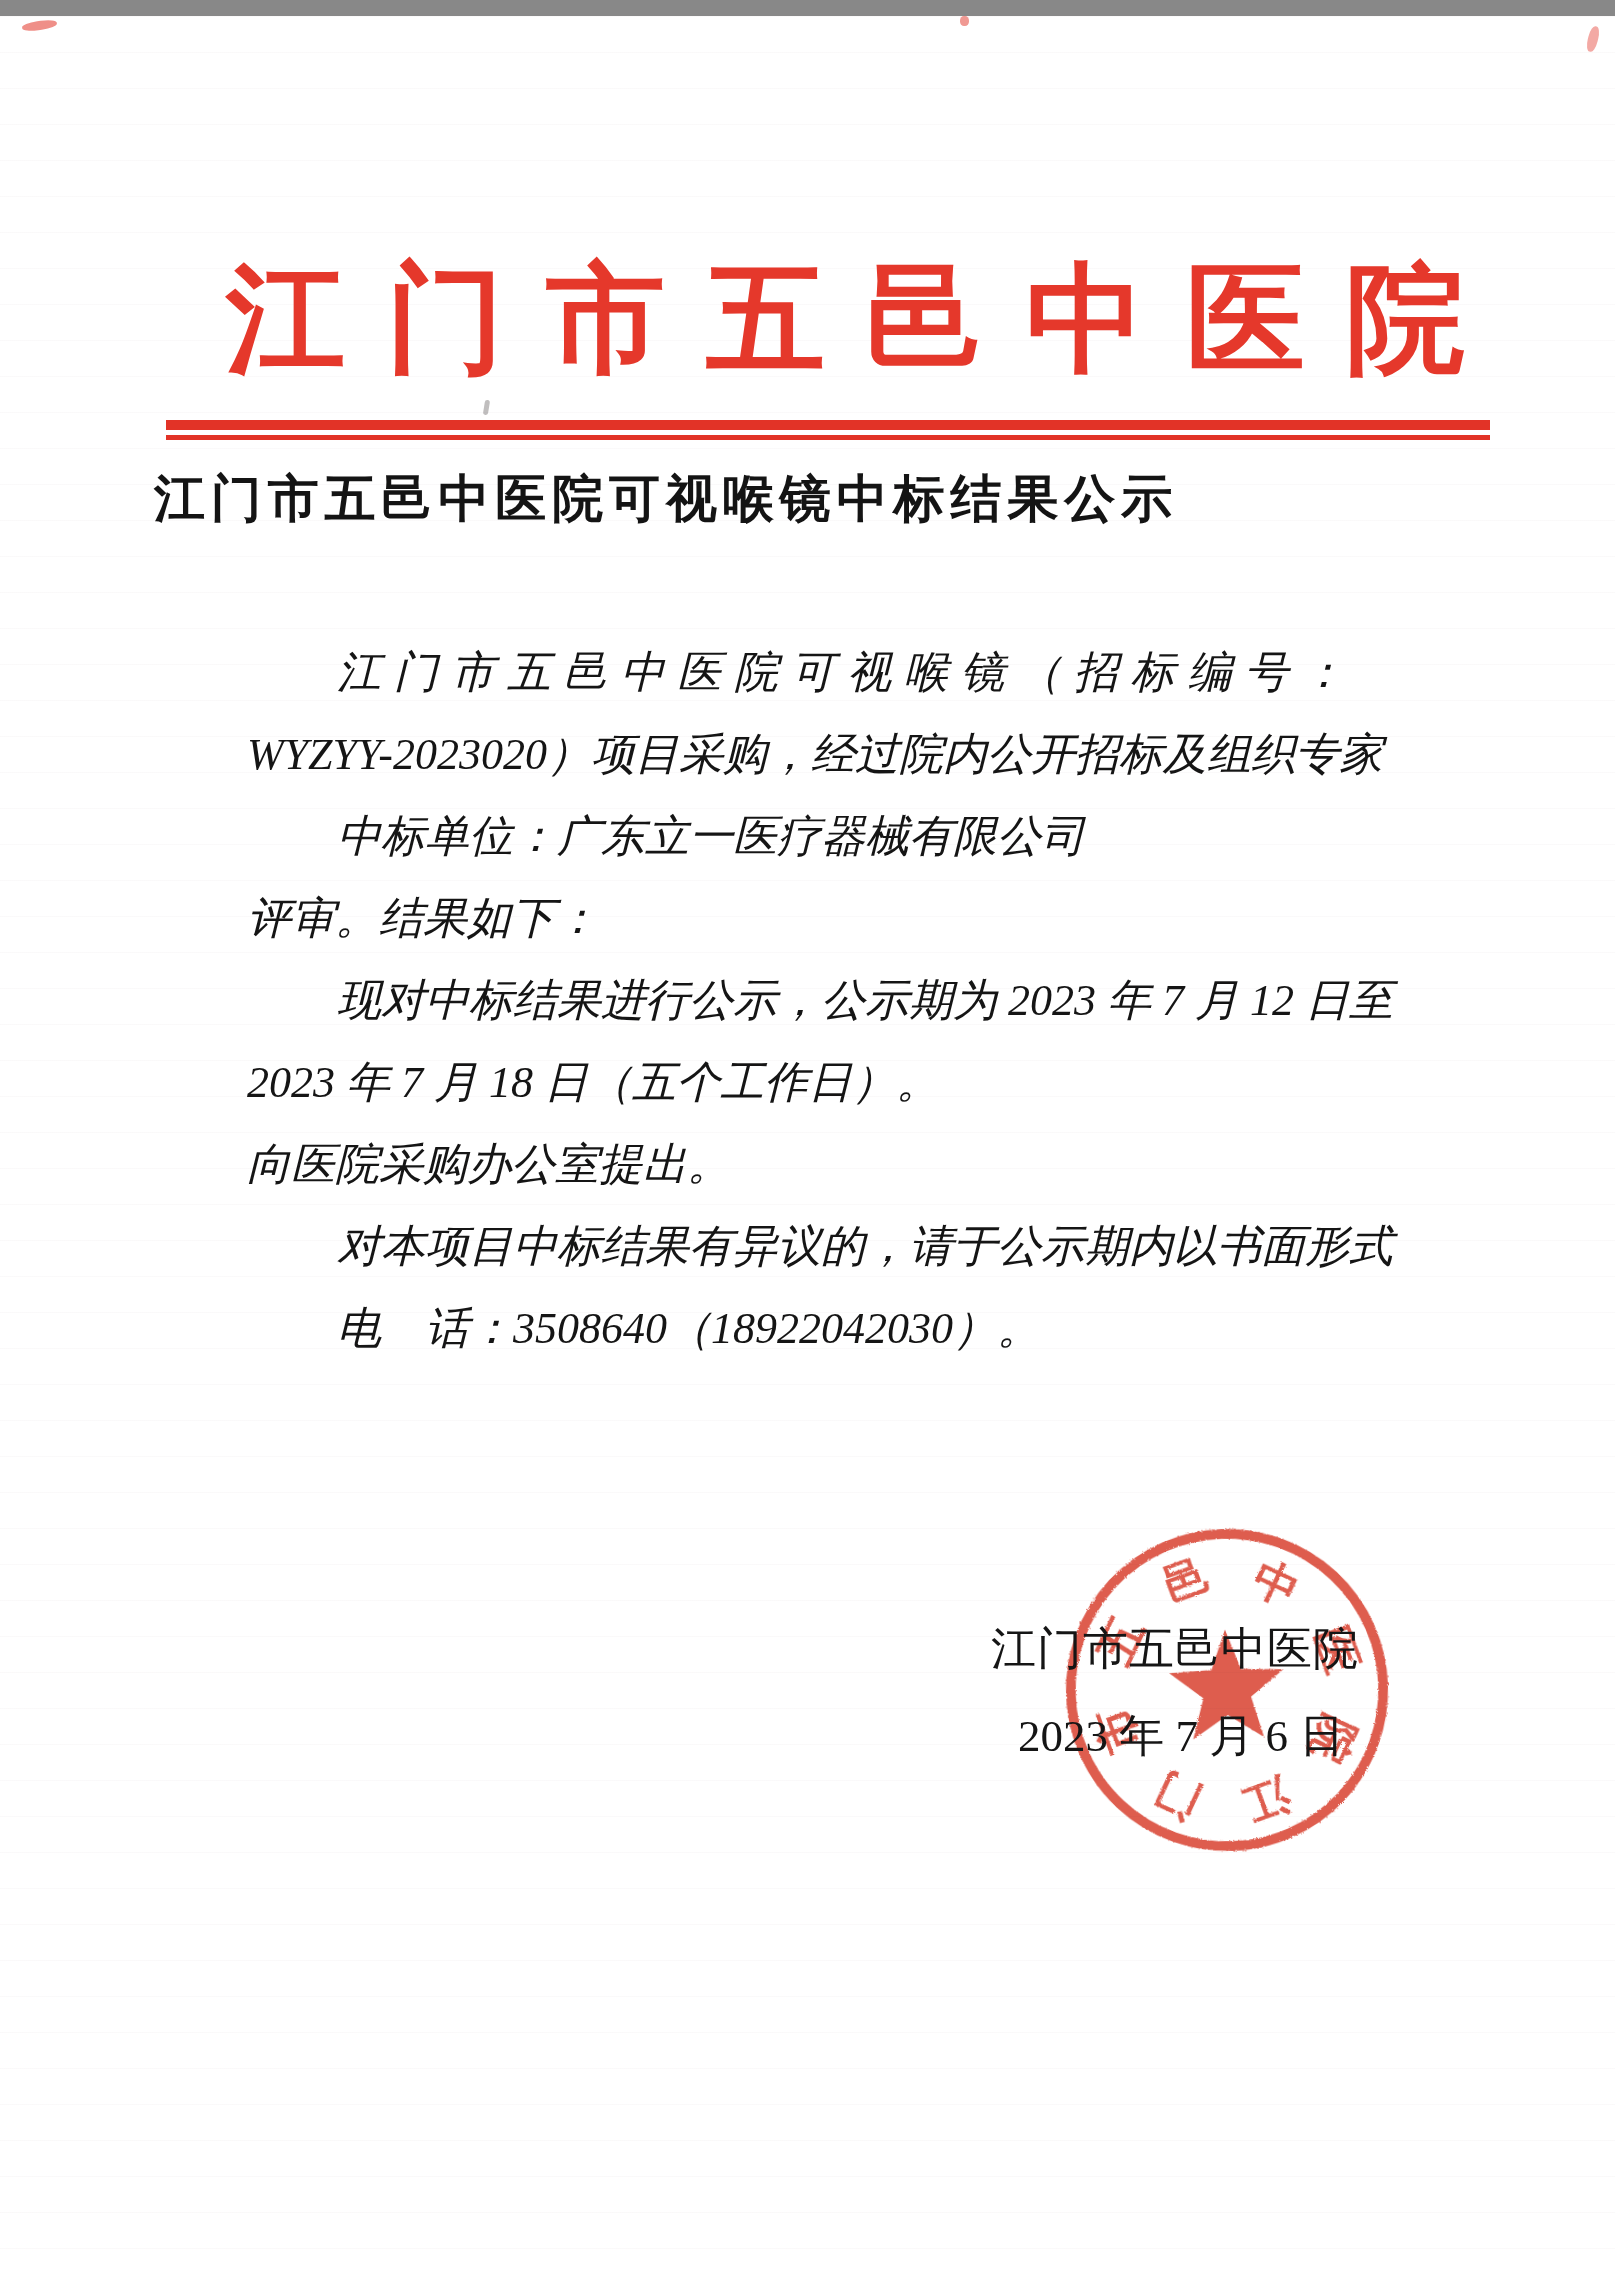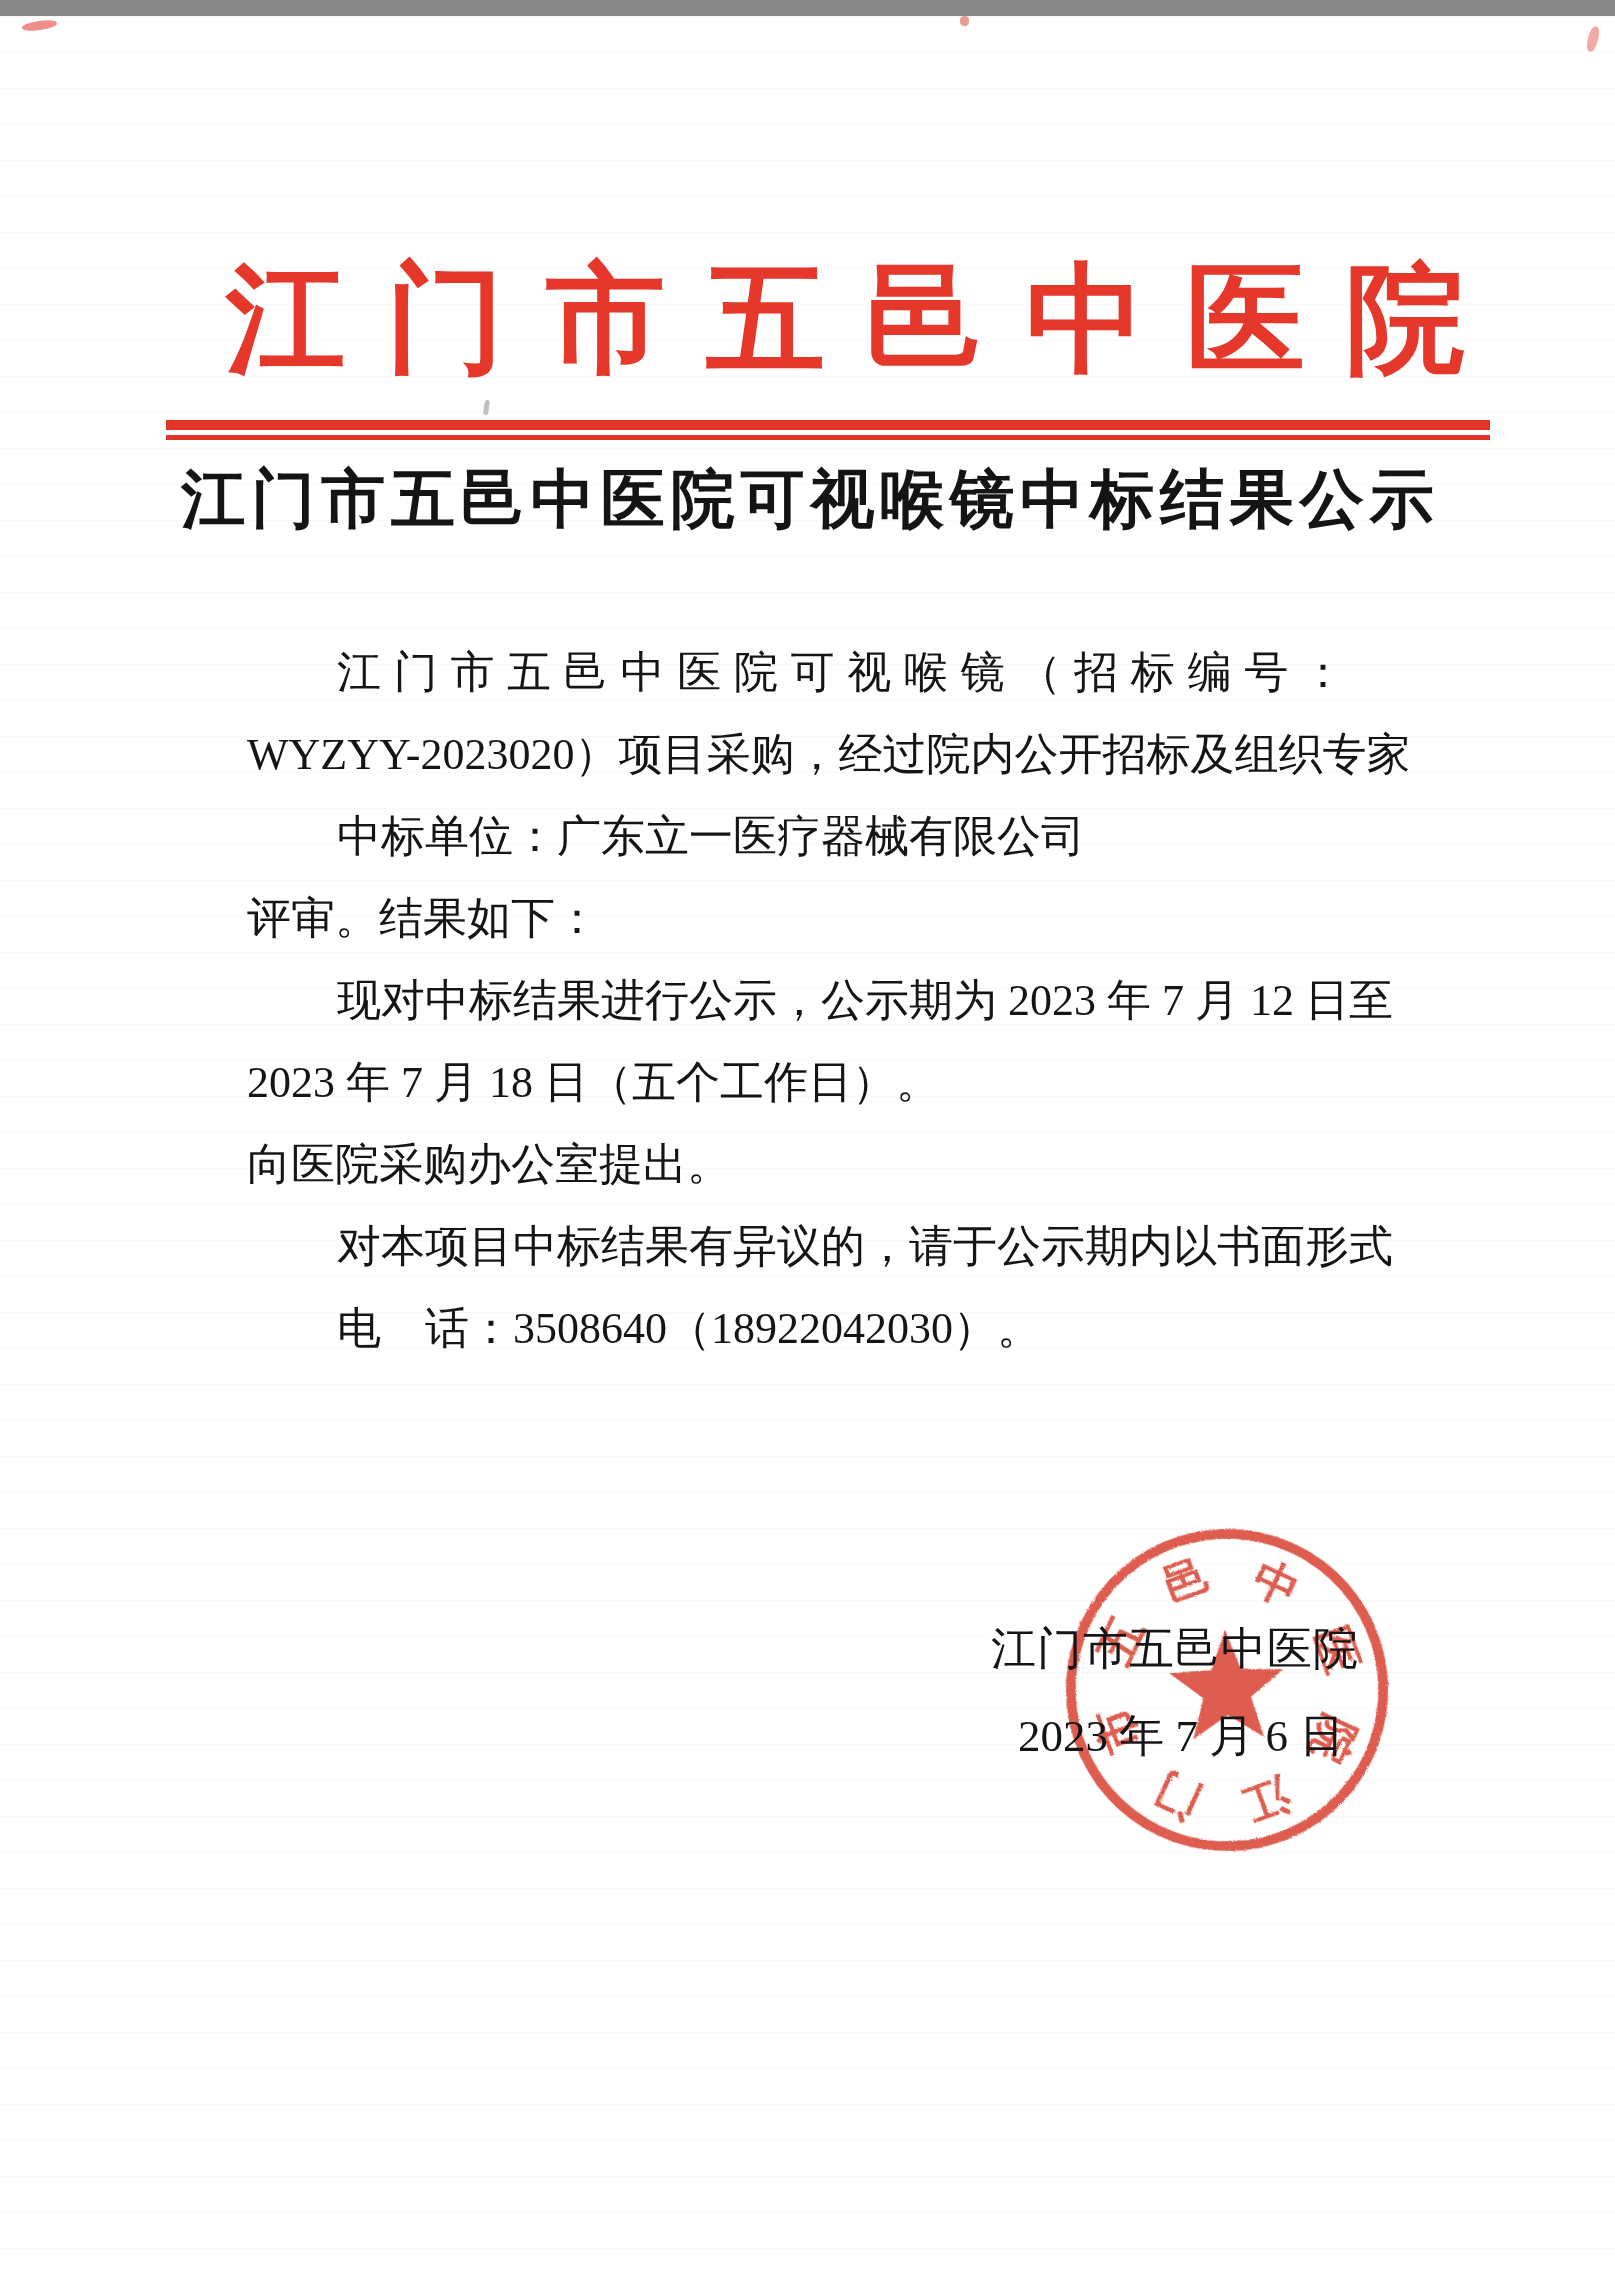--- a/index.html
+++ b/index.html
@@ -22,32 +22,32 @@
     font-size:119px; line-height:152px; font-weight:bold;
     color:#e5382b; text-align:center;
     letter-spacing:41px; padding-left:41px; box-sizing:border-box;
     white-space:nowrap;
   }
   .rule{position:absolute; left:166px; width:1324px; background:#e23327;}
   .rule-thick{top:404px; height:9.8px;}
   .rule-thin{top:419px; height:4.9px;}
   
   .doc-title{
-    position:absolute; top:451px; left:164px; width:1287px; margin:0;
+    position:absolute; top:451px; left:148px; width:1287px; margin:0;
     font-family:"Liberation Sans","DejaVu Sans",sans-serif;
-    font-size:64px; line-height:64px; font-weight:bold; color:#141414;
-    text-align:center; letter-spacing:5.9px; padding-left:5.9px; box-sizing:border-box;
+    font-size:51px; line-height:64px; font-weight:bold; color:#141414;
+    text-align:left; letter-spacing:5.9px; padding-left:5.9px; box-sizing:border-box;
     white-space:nowrap;
   }
   
   .body-text{
     position:absolute; top:616px; left:247px; width:1166px;
     font-size:44px;
   }
-  .line{height:82px; line-height:82px; white-space:nowrap;}
+  .line{height:82px; line-height:82px; white-space:nowrap;font-style:italic;}
   .line.indent{padding-left:90px;}
   .line.spread{letter-spacing:12.7px;}
   
   .sig-org{
     position:absolute; top:1609px; left:991px;
     font-size:45px; line-height:49px; letter-spacing:1px; z-index:3;
     white-space:nowrap;
   }
   .sig-date{
     position:absolute; top:1696px; left:1018px;

